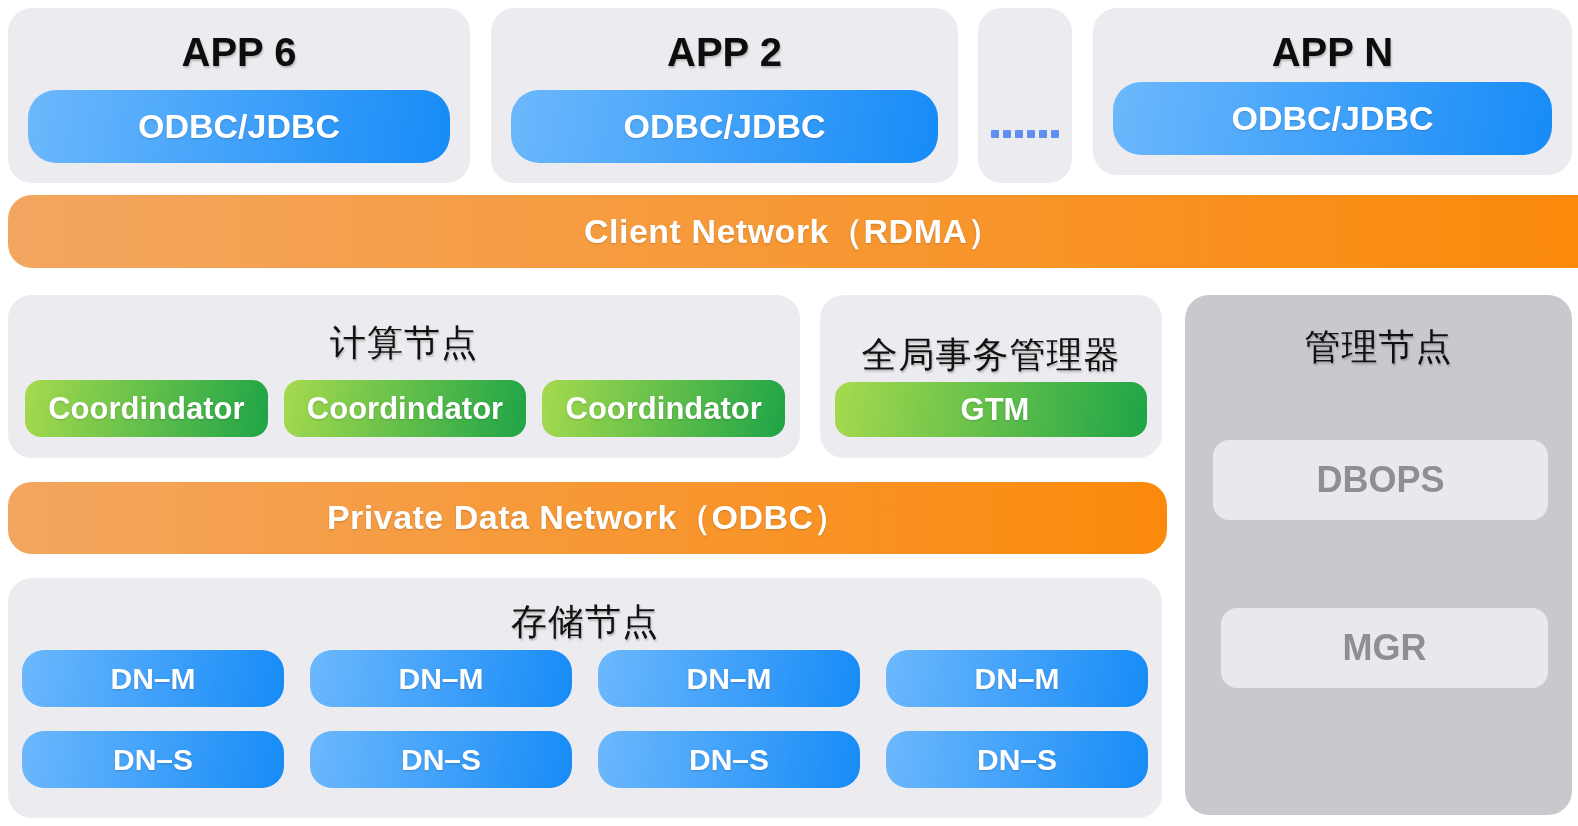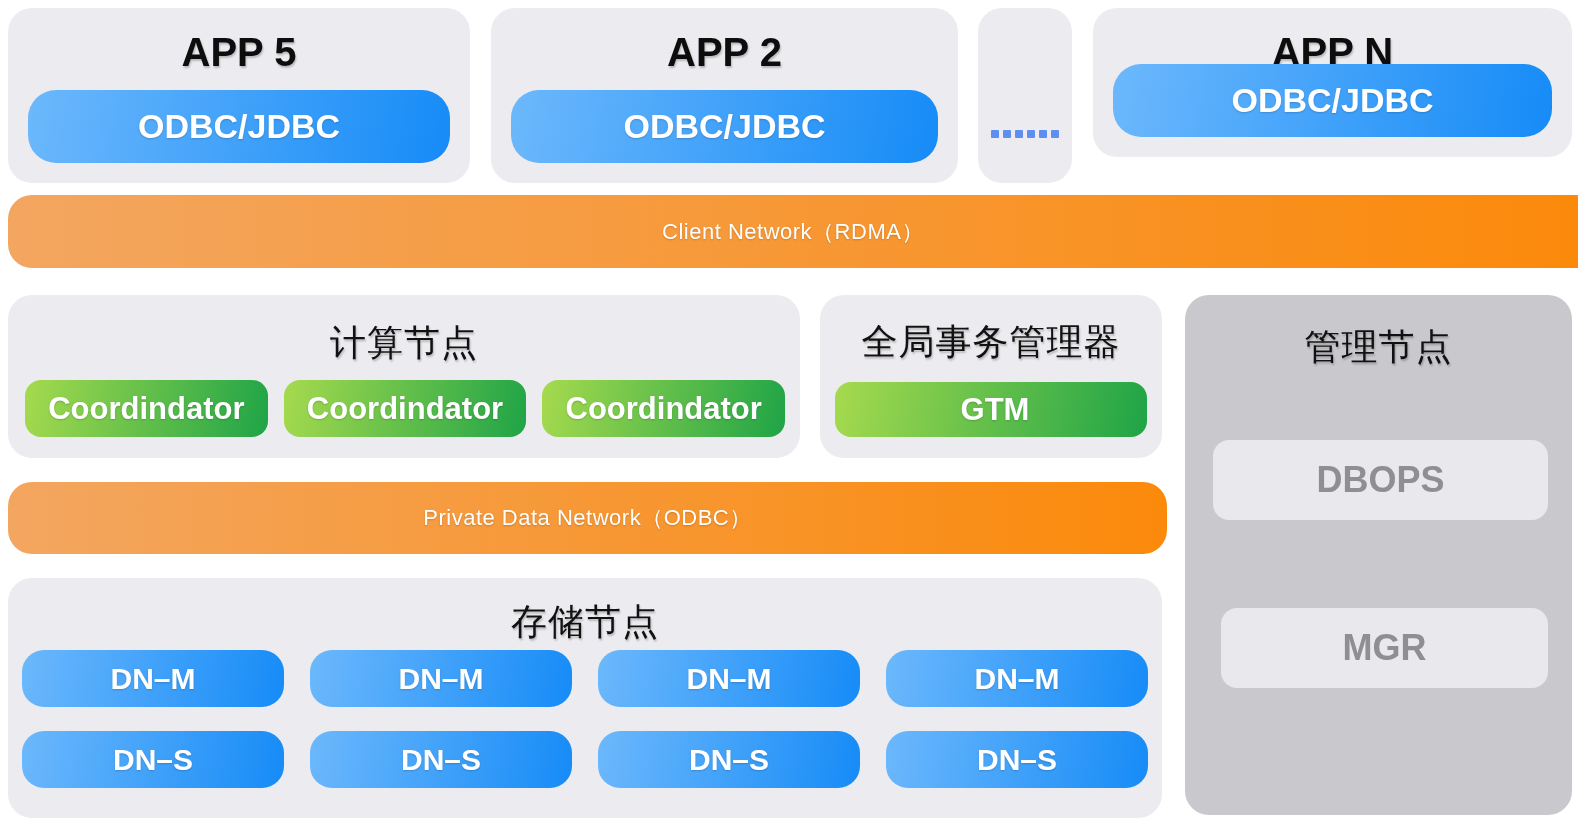--- a/index.html
+++ b/index.html
@@ -52,22 +52,22 @@
     background: linear-gradient(100deg, #6CB8FC 0%, #168BF7 100%);
     font-size: 34px;
   }
   .net-bar {
     position: absolute;
     display: flex;
     align-items: center;
     justify-content: center;
     background: linear-gradient(90deg, #F3A660 0%, #FB8A0B 100%);
     color: #ffffff;
-    font-size: 22px;
-    font-weight: normal;
+    font-size: 34px;
+    font-weight: bold;
     text-shadow: 0 1px 2px rgba(0,0,0,0.18);
     letter-spacing: 0.5px;
   }
   .btn.green {
     height: 57px;
     border-radius: 16px;
     background: linear-gradient(100deg, #A6DA4E 0%, #1FA447 100%);
     font-size: 31px;
     flex: 1;
   }
@@ -115,58 +115,58 @@
     background: #5E8EF0;
     border-radius: 1px;
   }
 </style>
 </head>
 <body>
 
 <div class="canvas">
 
   <div class="panel" style="left:8px; top:8px; width:462px; height:175px;">
-    <div class="app-title">APP 5</div>
+    <div class="app-title">APP 6</div>
     <div class="btn blue">ODBC/JDBC</div>
   </div>
 
   <div class="panel" style="left:491px; top:8px; width:467px; height:175px;">
     <div class="app-title">APP 2</div>
     <div class="btn blue">ODBC/JDBC</div>
   </div>
 
   <div class="panel" style="left:978px; top:8px; width:94px; height:175px;">
     <div class="dots-row">
       <div class="dot-square"></div>
         <div class="dot-square"></div>
         <div class="dot-square"></div>
       <div class="dot-square"></div>
         <div class="dot-square"></div>
         <div class="dot-square"></div>
     </div>
   </div>
 
-  <div class="panel" style="left:1093px; top:8px; width:479px; height:149px;">
+  <div class="panel" style="left:1093px; top:8px; width:479px; height:167px;">
     <div class="app-title">APP N</div>
     <div class="btn blue">ODBC/JDBC</div>
   </div>
 
   <div class="net-bar" style="left:8px; top:195px; width:1570px; height:73px; border-radius:24px 0 0 24px;">Client Network（RDMA）</div>
 
   <div class="panel" style="left:8px; top:295px; width:792px; height:163px;">
     <div class="panel-title" style="padding-top:24px;">计算节点</div>
     <div class="coord-row">
       <div class="btn green">Coordindator</div>
       <div class="btn green">Coordindator</div>
       <div class="btn green">Coordindator</div>
     </div>
   </div>
 
   <div class="panel" style="left:820px; top:295px; width:342px; height:163px;">
-    <div class="panel-title" style="padding-top:23px;">全局事务管理器</div>
+    <div class="panel-title" style="padding-top:36px;">全局事务管理器</div>
     <div class="coord-row" style="left:15px; right:15px; bottom:21px;">
       <div class="btn green" style="height:55px;padding-left:8px;">GTM</div>
     </div>
   </div>
 
   <div class="panel" style="left:1185px; top:295px; width:387px; height:520px; background:#C9C8CD;">
     <div class="panel-title" style="padding-top:28px;">管理节点</div>
     <div class="btn gray" style="top:145px;">DBOPS</div>
     <div class="btn gray" style="top:313px;margin-left:8px;">MGR</div>
   </div>

